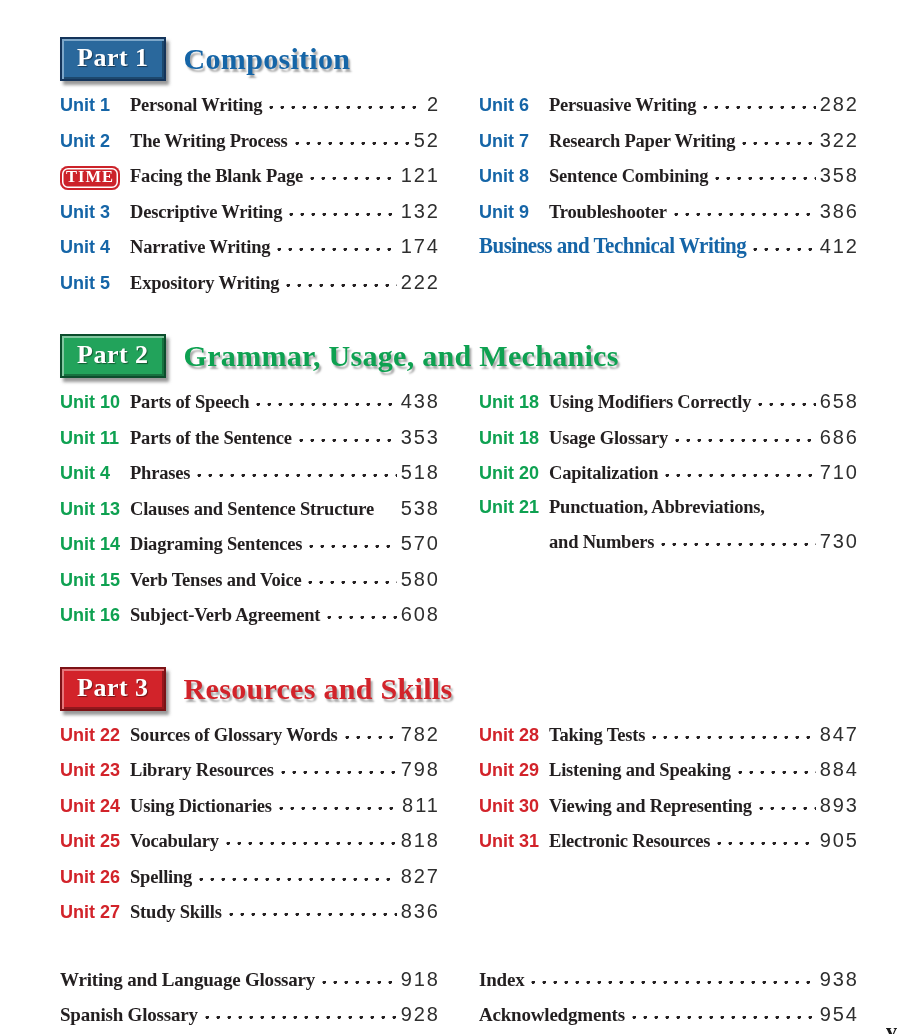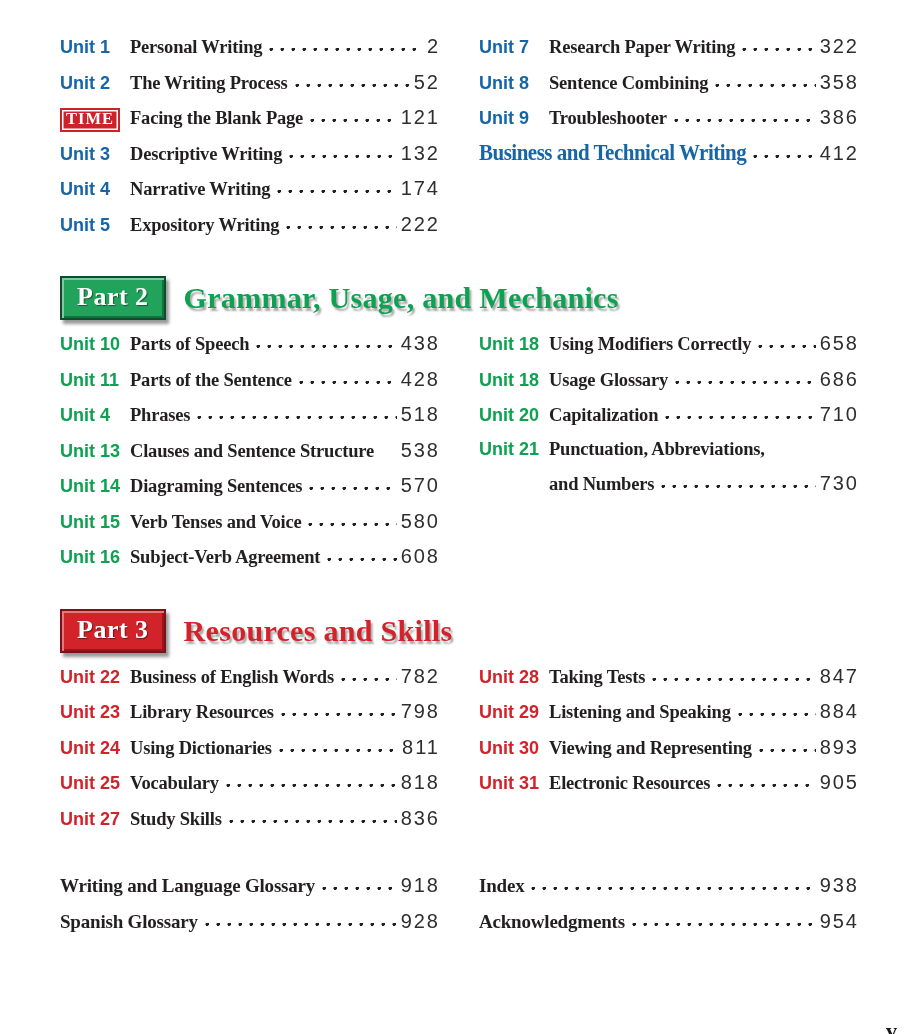--- a/index.html
+++ b/index.html
@@ -72,20 +72,21 @@
   
   .badge-slot { flex:none; width:70px; }
   .time-badge {
     display:inline-block;
     background:var(--badge-bg);
     color:var(--badge-text);
     font:bold 16.5px/1 "Liberation Serif", serif;
     letter-spacing:1px;
     padding:3px 6px 4px 6px;
     box-shadow:inset 0 0 0 2px var(--badge-bg), inset 0 0 0 3.5px #ffffff;
+    border-radius:8px;
   }
 
   
   .feature-title {
     flex:none;
     font:bold 21px/1 "Liberation Serif", serif;
     letter-spacing:-0.5px;
     color:var(--accent);
     transform:scaleY(1.08);
     transform-origin:left bottom;
@@ -98,20 +99,24 @@
   
   .folio {
     position:absolute; left:886px; top:1018px;
     font:bold 22px "Liberation Serif", serif; color:#1a1a1a;
   }
 </style>
 </head>
 <body>
 
 <section style="--accent: #1565a7; --fill: #2a689c; --border: #14345a; --highlight: #7da7c9;">
+  <div class="part-header">
+    <div class="part-btn">Part 1</div>
+    <h2 class="part-title">Composition</h2>
+  </div>
   <div class="cols">
     <div class="col">
       <div class="row">
         <span class="ulabel">Unit 1</span>
         <span class="utitle">Personal Writing</span>
         <span class="leader"></span>
         <span class="pnum">2</span>
       </div>
       <div class="row">
         <span class="ulabel">Unit 2</span>
@@ -138,20 +143,26 @@
         <span class="pnum">174</span>
       </div>
       <div class="row">
         <span class="ulabel">Unit 5</span>
         <span class="utitle">Expository Writing</span>
         <span class="leader"></span>
         <span class="pnum">222</span>
       </div>
     </div>
     <div class="col">
+      <div class="row">
+        <span class="ulabel">Unit 6</span>
+        <span class="utitle">Persuasive Writing</span>
+        <span class="leader"></span>
+        <span class="pnum">282</span>
+      </div>
       <div class="row">
         <span class="ulabel">Unit 7</span>
         <span class="utitle">Research Paper Writing</span>
         <span class="leader"></span>
         <span class="pnum">322</span>
       </div>
       <div class="row">
         <span class="ulabel">Unit 8</span>
         <span class="utitle">Sentence Combining</span>
         <span class="leader"></span>
@@ -182,21 +193,21 @@
       <div class="row">
         <span class="ulabel">Unit 10</span>
         <span class="utitle">Parts of Speech</span>
         <span class="leader"></span>
         <span class="pnum">438</span>
       </div>
       <div class="row">
         <span class="ulabel">Unit 11</span>
         <span class="utitle">Parts of the Sentence</span>
         <span class="leader"></span>
-        <span class="pnum">428</span>
+        <span class="pnum">353</span>
       </div>
       <div class="row">
         <span class="ulabel">Unit 4</span>
         <span class="utitle">Phrases</span>
         <span class="leader"></span>
         <span class="pnum">518</span>
       </div>
       <div class="row">
         <span class="ulabel">Unit 13</span>
         <span class="utitle">Clauses and Sentence Structure</span>
@@ -257,41 +268,47 @@
 
 <section style="--accent: #d2232a; --fill: #d2232a; --border: #7c1216; --highlight: #e4777b;">
   <div class="part-header spaced">
     <div class="part-btn">Part 3</div>
     <h2 class="part-title">Resources and Skills</h2>
   </div>
   <div class="cols">
     <div class="col">
       <div class="row">
         <span class="ulabel">Unit 22</span>
-        <span class="utitle">Business of English Words</span>
+        <span class="utitle">Sources of Glossary Words</span>
         <span class="leader"></span>
         <span class="pnum">782</span>
       </div>
       <div class="row">
         <span class="ulabel">Unit 23</span>
         <span class="utitle">Library Resources</span>
         <span class="leader"></span>
         <span class="pnum">798</span>
       </div>
       <div class="row">
         <span class="ulabel">Unit 24</span>
         <span class="utitle">Using Dictionaries</span>
         <span class="leader"></span>
         <span class="pnum">811</span>
       </div>
       <div class="row">
         <span class="ulabel">Unit 25</span>
         <span class="utitle">Vocabulary</span>
         <span class="leader"></span>
         <span class="pnum">818</span>
+      </div>
+      <div class="row">
+        <span class="ulabel">Unit 26</span>
+        <span class="utitle">Spelling</span>
+        <span class="leader"></span>
+        <span class="pnum">827</span>
       </div>
       <div class="row">
         <span class="ulabel">Unit 27</span>
         <span class="utitle">Study Skills</span>
         <span class="leader"></span>
         <span class="pnum">836</span>
       </div>
     </div>
     <div class="col">
       <div class="row">

